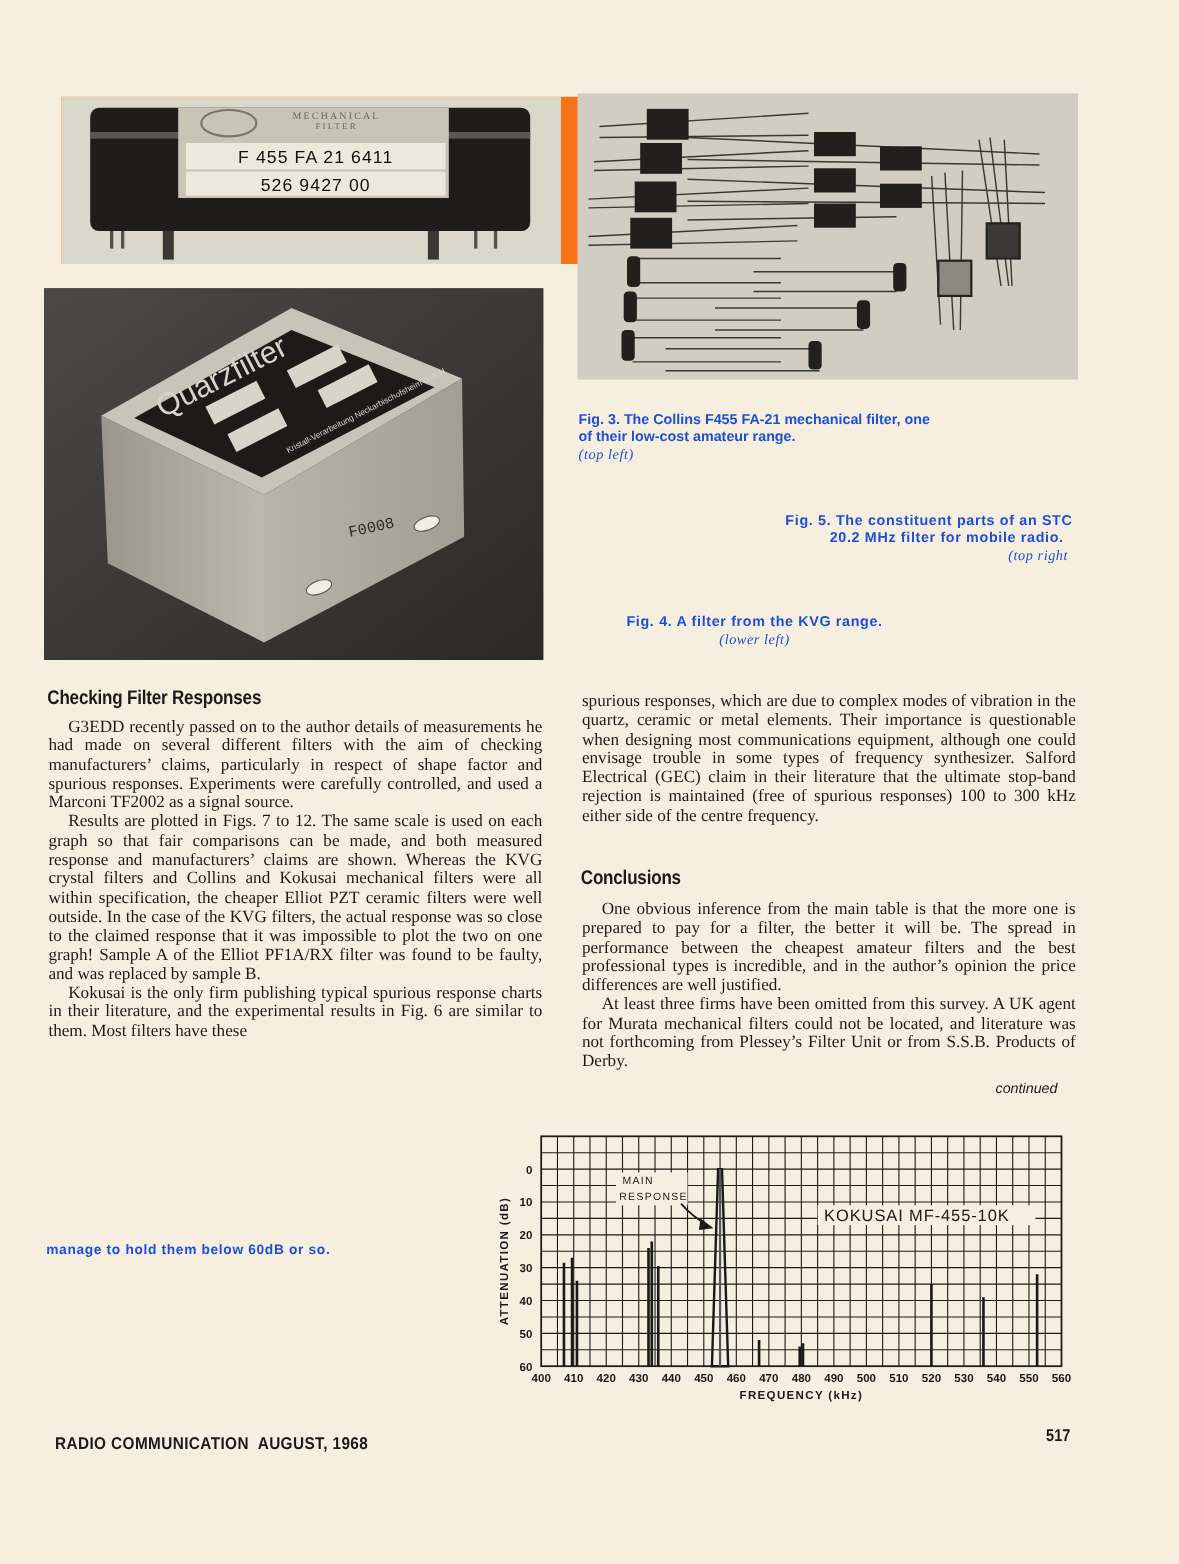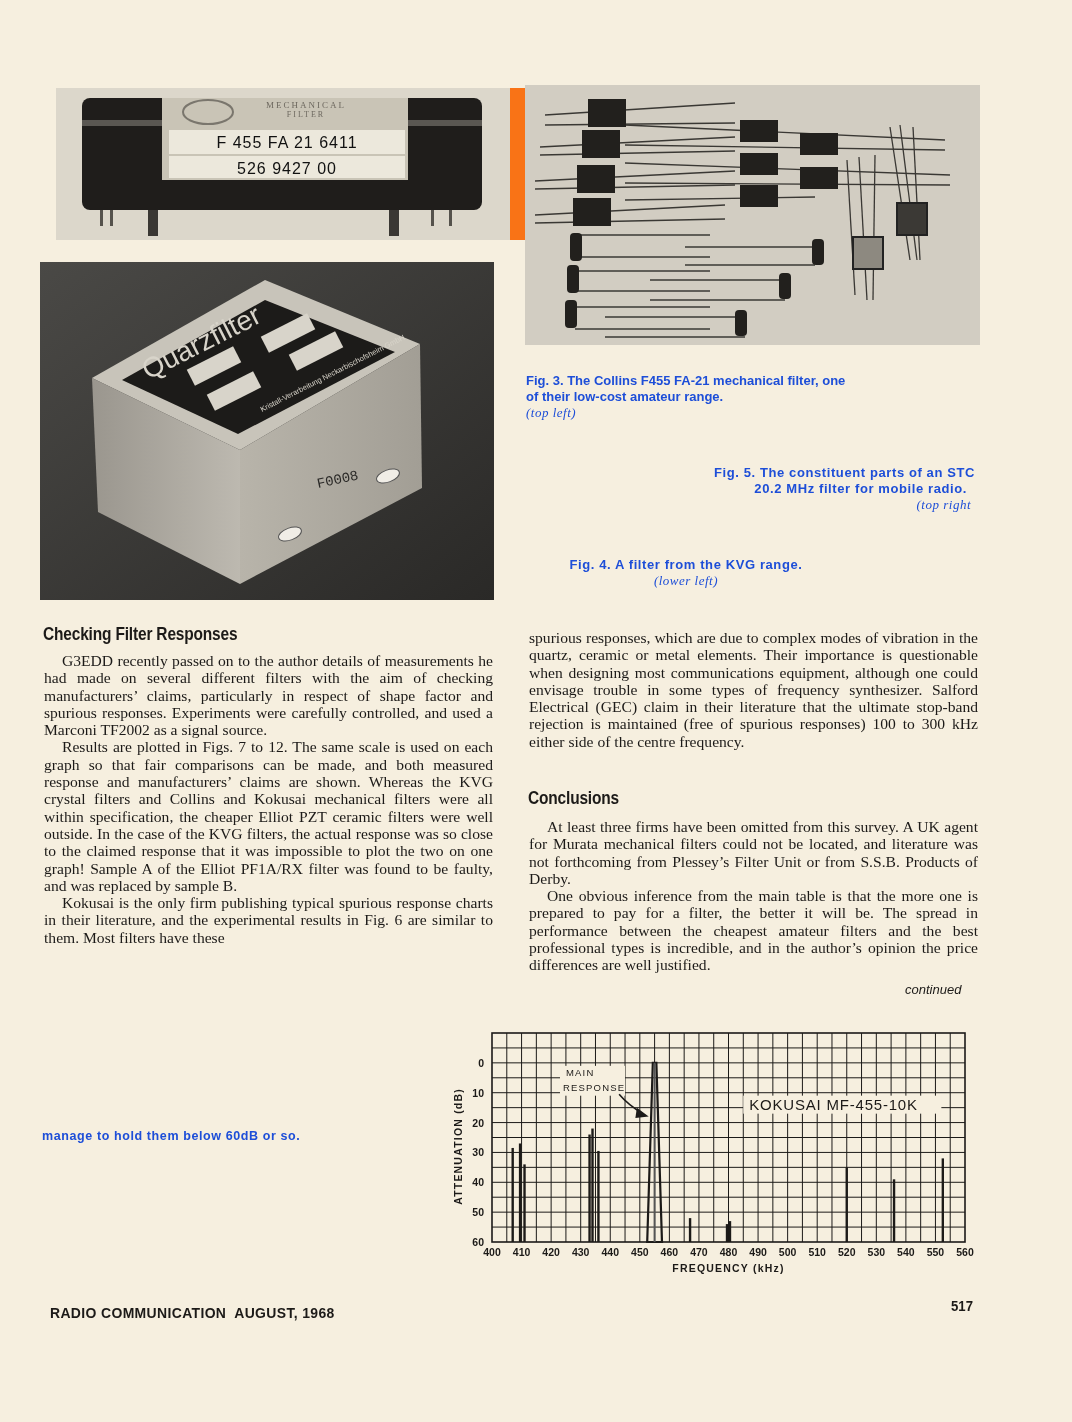--- a/index.html
+++ b/index.html
@@ -190,22 +190,22 @@
   <p>Kokusai is the only firm publishing typical spurious response charts in their literature, and the experimental results in Fig. 6 are similar to them. Most filters have these</p>
 </div>
 
 <div id="col-right-a" class="col">
   <p class="noindent">spurious responses, which are due to complex modes of vibration in the quartz, ceramic or metal elements. Their importance is questionable when designing most communications equipment, although one could envisage trouble in some types of frequency synthesizer. Salford Electrical (GEC) claim in their literature that the ultimate stop-band rejection is maintained (free of spurious responses) 100 to 300 kHz either side of the centre frequency.</p>
 </div>
 
 <div id="heading-conclusions" class="heading">Conclusions</div>
 
 <div id="col-right-b" class="col">
+  <p>One obvious inference from the main table is that the more one is prepared to pay for a filter, the better it will be. The spread in performance between the cheapest amateur filters and the best professional types is incredible, and in the author’s opinion the price differences are well justified.</p>
   <p>At least three firms have been omitted from this survey. A UK agent for Murata mechanical filters could not be located, and literature was not forthcoming from Plessey’s Filter Unit or from S.S.B. Products of Derby.</p>
-  <p>One obvious inference from the main table is that the more one is prepared to pay for a filter, the better it will be. The spread in performance between the cheapest amateur filters and the best professional types is incredible, and in the author’s opinion the price differences are well justified.</p>
 </div>
 
 <div id="continued">continued</div>
 
 <svg id="chart" width="560" height="260" viewBox="0 0 560 260">
   <g id="grid">
       <rect x="52" y="8" width="473" height="209" fill="none" stroke="#1c1a18" stroke-width="1.6"></rect>
       <line x1="66.78125" y1="8" x2="66.78125" y2="217" stroke="#1c1a18" stroke-width="1"></line>
       <line x1="81.5625" y1="8" x2="81.5625" y2="217" stroke="#1c1a18" stroke-width="1"></line>
       <line x1="96.34375" y1="8" x2="96.34375" y2="217" stroke="#1c1a18" stroke-width="1"></line>

